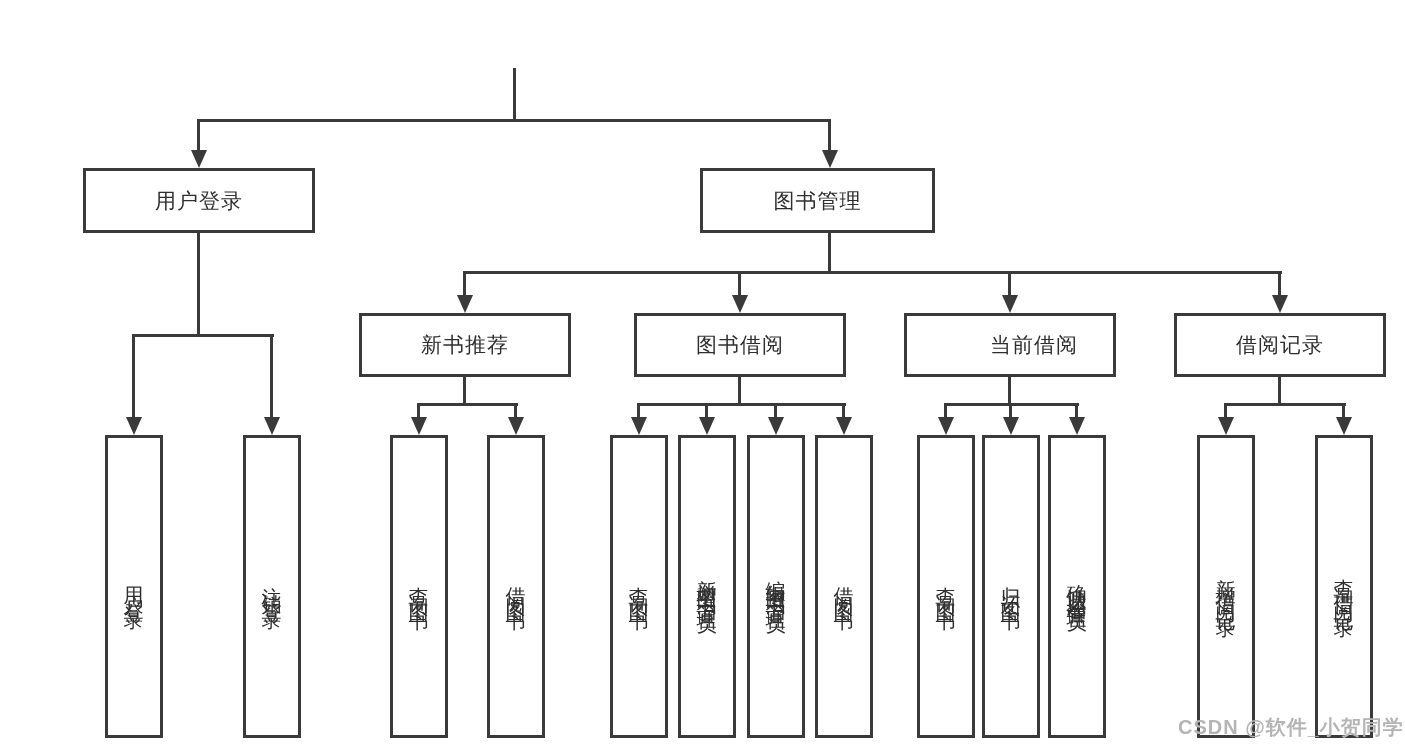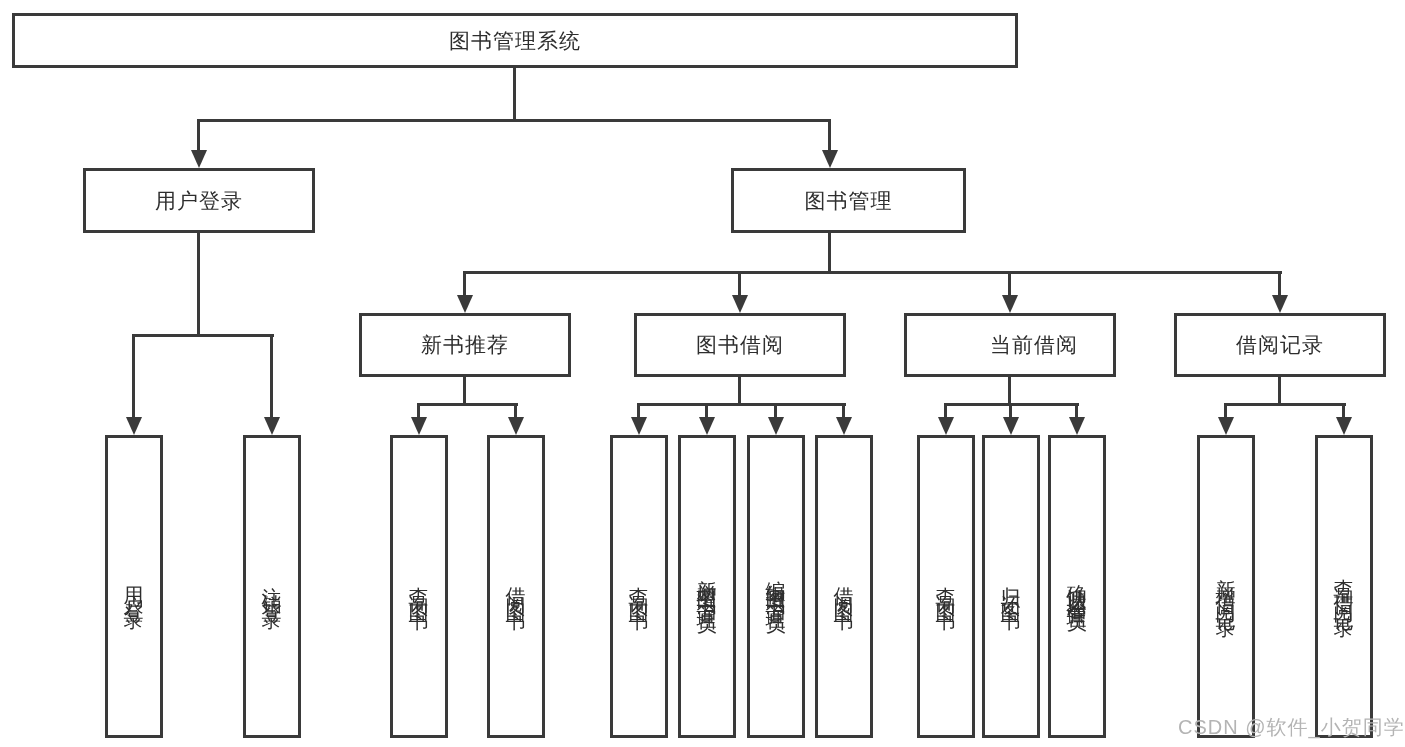--- a/index.html
+++ b/index.html
@@ -20,43 +20,40 @@
   .hline,.vline{position:absolute;background:#3a3a3a;}
   .hline{height:3px;}
   .vline{width:3px;}
   .arrow{
     position:absolute;width:0;height:0;
     border-left:8px solid transparent;border-right:8px solid transparent;
     border-top:18px solid #3a3a3a;
   }
   .watermark{
     position:absolute;left:1178px;top:714px;font-size:20px;color:#b4b4b4;
-    letter-spacing:1px;z-index:10;white-space:nowrap;
+    letter-spacing:1px;z-index:10;white-space:nowrap;font-weight:bold;
   }
 </style>
 </head>
 <body>
 
 <div id="stage">
 
-  <div class="box hbox" style="left:12px;top:13px;width:1006px;height:55px;">
-    <span>图书管理系统</span>
-  </div>
 
   <div class="vline" style="left:513px;top:68px;height:52px;"></div>
   <div class="hline" style="left:197px;top:119px;width:634px;"></div>
   <div class="vline" style="left:197px;top:119px;height:33px;"></div>
   <div class="arrow" style="left:191px;top:150px;"></div>
   <div class="vline" style="left:828px;top:119px;height:33px;"></div>
   <div class="arrow" style="left:822px;top:150px;"></div>
 
   <div class="box hbox" style="left:83px;top:168px;width:232px;height:65px;">
     <span>用户登录</span>
   </div>
-  <div class="box hbox" style="left:731px;top:168px;width:235px;height:65px;">
+  <div class="box hbox" style="left:700px;top:168px;width:235px;height:65px;">
     <span>图书管理</span>
   </div>
 
   <div class="vline" style="left:197px;top:233px;height:103px;"></div>
   <div class="hline" style="left:132px;top:334px;width:142px;"></div>
   <div class="vline" style="left:132px;top:334px;height:83px;"></div>
   <div class="arrow" style="left:126px;top:417px;"></div>
   <div class="vline" style="left:270px;top:334px;height:83px;"></div>
   <div class="arrow" style="left:264px;top:417px;"></div>
 

